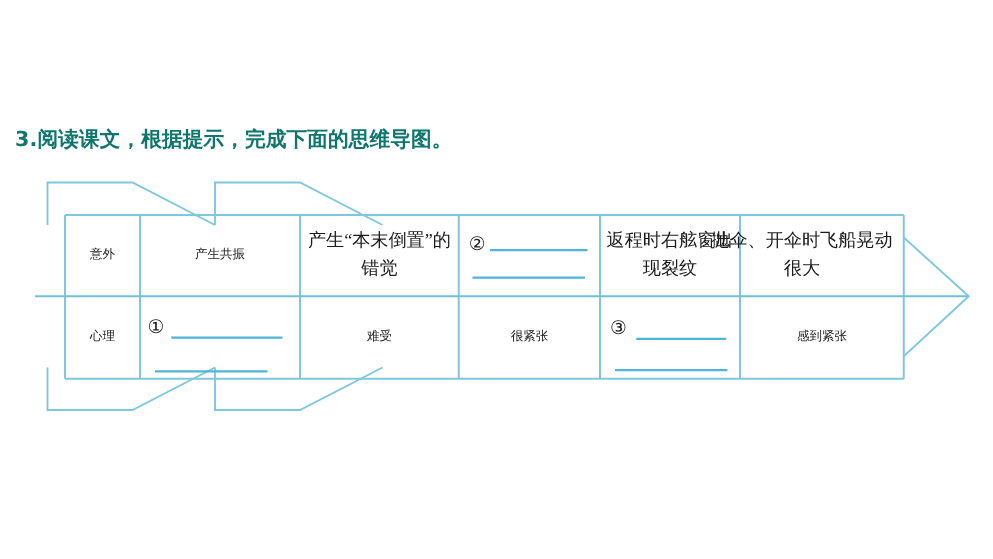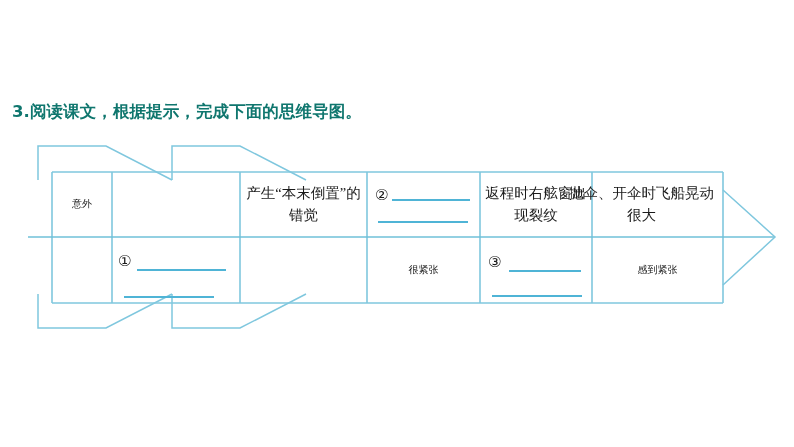--- a/index.html
+++ b/index.html
@@ -112,28 +112,31 @@
       <path d="M 392 200 L 470 200" stroke="#4fb4d6" stroke-width="1.8"></path>
       <path d="M 378 222 L 468 222" stroke="#4fb4d6" stroke-width="1.8"></path>
 
       <path d="M 509 271 L 581 271" stroke="#4fb4d6" stroke-width="1.8"></path>
       <path d="M 492 296 L 582 296" stroke="#4fb4d6" stroke-width="1.8"></path>
     </g>
   </svg>
 
   <div class="cell-text" style="left:52px; top:172px; width:60px; height:65px;">意外</div>
 
+  <div class="cell-text" style="left:52px; top:237px; width:60px; height:66px;">心理</div>
 
+  <div class="cell-text" style="left:112px; top:172px; width:128px; height:65px;">产生共振</div>
 
   <div class="cell-blank" style="left:112px; top:237px; width:128px; height:66px;">
     <span class="marker" style="left:6px; top:17px;">①</span>
   </div>
 
   <div class="cell-text" style="left:240px; top:172px; width:127px; height:65px; font-size:14.5px; line-height:1.5;border-radius:19px;">产生“本末倒置”的错觉</div>
 
+  <div class="cell-text" style="left:240px; top:237px; width:127px; height:66px;">难受</div>
 
   <div class="cell-blank" style="left:367px; top:172px; width:113px; height:65px;">
     <span class="marker" style="left:8px; top:16px;">②</span>
   </div>
 
   <div class="cell-text" style="left:367px; top:237px; width:113px; height:66px;">很紧张</div>
 
   <div class="cell-text" style="left:480px; top:172px; width:112px; height:65px; font-size:14.5px; line-height:1.5;">返程时右舷窗出现裂纹</div>
 
   <div class="cell-blank" style="left:480px; top:237px; width:112px; height:66px;">

